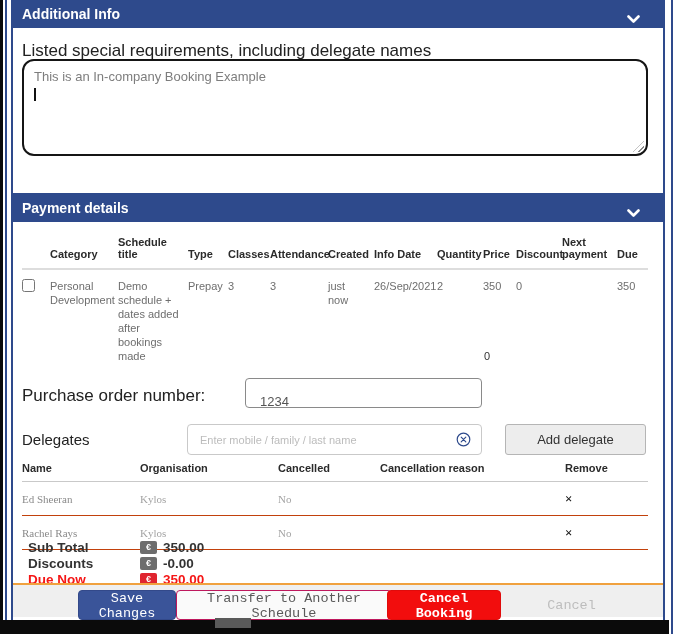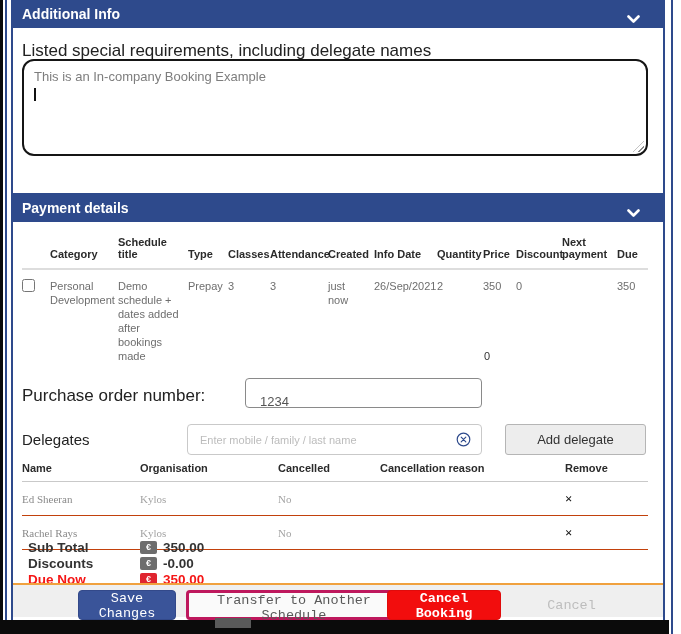--- a/index.html
+++ b/index.html
@@ -57,21 +57,21 @@
   .total-row { display:flex; align-items:center; height:16px; margin-bottom:0; }
   .total-label { width:112px; font-size:13.5px; font-weight:bold; color:#333; }
   .cur-badge { width:17px; height:13px; border-radius:2px; background:#6d6d6d; color:#fff; font-size:9px; font-weight:bold; text-align:center; line-height:13px; margin-right:6px; }
   .total-value { font-size:13.5px; font-weight:bold; color:#333; }
   .total-row.due .total-label, .total-row.due .total-value { color:#f51616; }
   .total-row.due .cur-badge { background:#e0252f; }
 
   .footer { position:absolute; left:0; top:583px; width:650px; height:34px; background:#efefef; border-top:2px solid #f0a13e; }
   .btn { position:absolute; top:590px; height:30px; border-radius:4px; font-size:13.5px; font-family:Liberation Mono, monospace; cursor:pointer; z-index:5; }
   .btn-save { left:65px; width:98px; background:#3a5499; border:1px solid #33498a; color:#fff; }
-  .btn-transfer { left:173px; width:216px; background:#fafafa; border:3px solid #be185d; color:#5a5a5a; }
+  .btn-transfer { left:163px; width:216px; background:#fafafa; border:1px solid #be185d; color:#5a5a5a; }
   .btn-cancel-booking { left:374px; width:114px; background:#f20d0d; border:1px solid #e00b0b; color:#fff; font-weight:bold; }
   .btn-cancel { left:505px; width:107px; background:transparent; border:none; color:#bdbdbd; cursor:default; }
 </style>
 </head>
 <body>
 
 <div class="canvas">
 
   <div class="edge-black-left"></div>
   <div class="vline-outer-left"></div>

